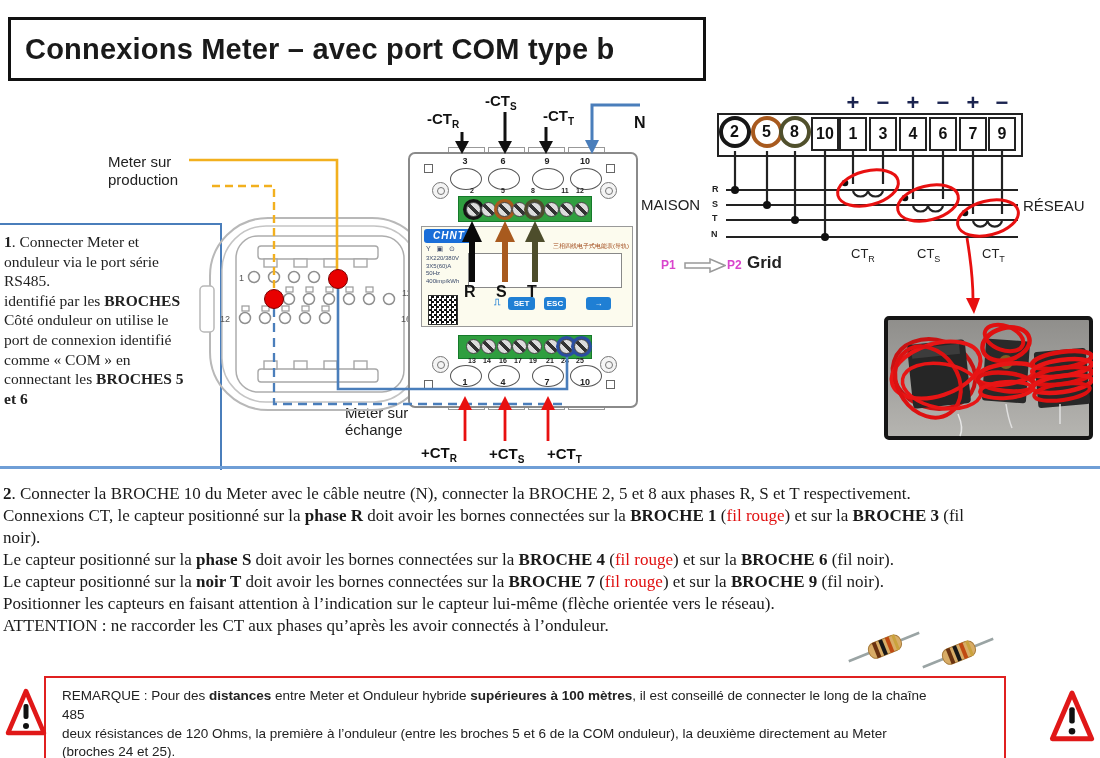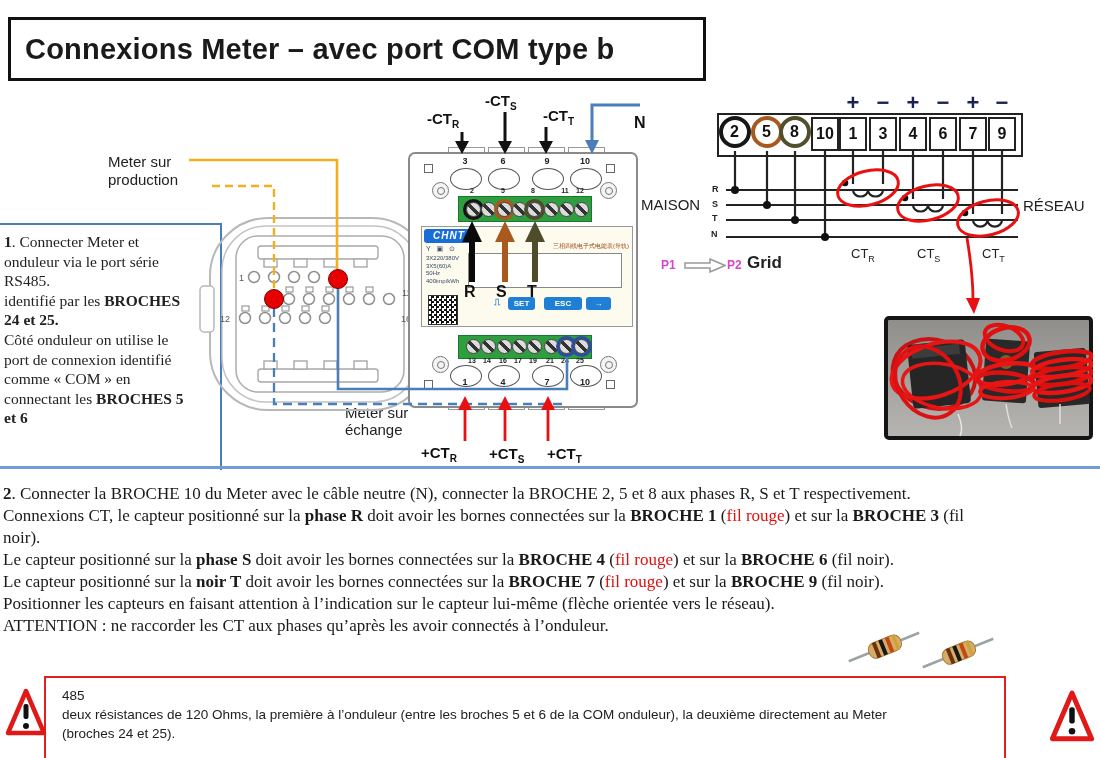--- a/index.html
+++ b/index.html
@@ -70,21 +70,20 @@
 <body>
 
 <div class="abs" id="title-box">Connexions Meter – avec port COM type b</div>
 
 <div class="abs" id="left-note-box">
   <div id="left-note-text" class="serif">
       <div class="tline"><span style="font-weight: bold;">1</span><span>. Connecter Meter et</span></div>
       <div class="tline"><span>onduleur via le port série</span></div>
       <div class="tline"><span>RS485.</span></div>
       <div class="tline"><span>identifié par les </span><span style="font-weight: bold;">BROCHES</span></div>
-      <div class="tline"><span style="font-weight: bold;">24 et 25.</span></div>
       <div class="tline"><span>Côté onduleur on utilise le</span></div>
       <div class="tline"><span>port de connexion identifié</span></div>
       <div class="tline"><span>comme « COM » en</span></div>
       <div class="tline"><span>connectant les </span><span style="font-weight: bold;">BROCHES 5</span></div>
       <div class="tline"><span style="font-weight: bold;">et 6</span></div>
     </div>
 </div>
 
 <div class="abs" id="separator"></div>
 
@@ -179,21 +178,21 @@
     <div id="meter-specs">
         <div>3X220/380V</div>
         <div>3X5(60)A</div>
         <div>50Hz</div>
         <div>400imp/kWh</div>
       </div>
     <div id="lcd"></div>
     <div id="qr"></div>
     <span id="btn-glyph">⎍</span>
   <div class="mbtn" style="left: 86px; width: 27px;">SET</div>
-      <div class="mbtn" style="left: 122px; width: 38px;">ESC</div>
+      <div class="mbtn" style="left: 122px; width: 22px;">ESC</div>
       <div class="mbtn" style="left: 164px; width: 25px;">→</div>
     </div>
 <div class="moval" style="left: 42px; top: 16px;"></div>
     <div class="mhole-lbl" style="left: 49px; top: 4px;">3</div>
     <div class="moval" style="left: 42px; top: 213px;"></div>
     <div class="mhole-lbl" style="left: 49px; top: 225px;">1</div>
     <div class="moval" style="left: 80px; top: 16px;"></div>
     <div class="mhole-lbl" style="left: 87px; top: 4px;">6</div>
     <div class="moval" style="left: 80px; top: 213px;"></div>
     <div class="mhole-lbl" style="left: 87px; top: 225px;">4</div>
@@ -345,20 +344,21 @@
     <rect x="26" y="23" width="34" height="16" rx="7" fill="#d8ac66" stroke="#a87c3c" stroke-width="1"></rect>
     <rect x="32" y="23" width="4" height="16" fill="#6a3210"></rect>
       <rect x="39" y="23" width="4" height="16" fill="#181818"></rect>
     <rect x="46" y="23" width="4" height="16" fill="#c04a12"></rect>
       <rect x="53" y="23" width="3" height="16" fill="#caa23c"></rect>
   </g>
 </svg>
 
 <div class="abs" id="remark-box">
   <div id="remark-text">
+      <div class="tline"><span>REMARQUE : Pour des </span><span style="font-weight: bold;">distances</span><span> entre Meter et Onduleur hybride </span><span style="font-weight: bold;">supérieures à 100 mètres</span><span>, il est conseillé de connecter le long de la chaîne</span></div>
       <div class="tline"><span>485</span></div>
       <div class="tline"><span>deux résistances de 120 Ohms, la première à l’onduleur (entre les broches 5 et 6 de la COM onduleur), la deuxième directement au Meter</span></div>
       <div class="tline"><span>(broches 24 et 25).</span></div>
     </div>
 </div>
 <svg class="abs" style="left:4px;top:684px;" width="44" height="58" viewBox="0 0 44 56">
   <path d="M22,6 L40,48 L4,48 Z" fill="#fff" stroke="#e01818" stroke-width="4.5" stroke-linejoin="round"></path>
   <rect x="19.5" y="19" width="5" height="15" rx="2" fill="#111"></rect>
     <circle cx="22" cy="41" r="3" fill="#111"></circle>
 </svg>

